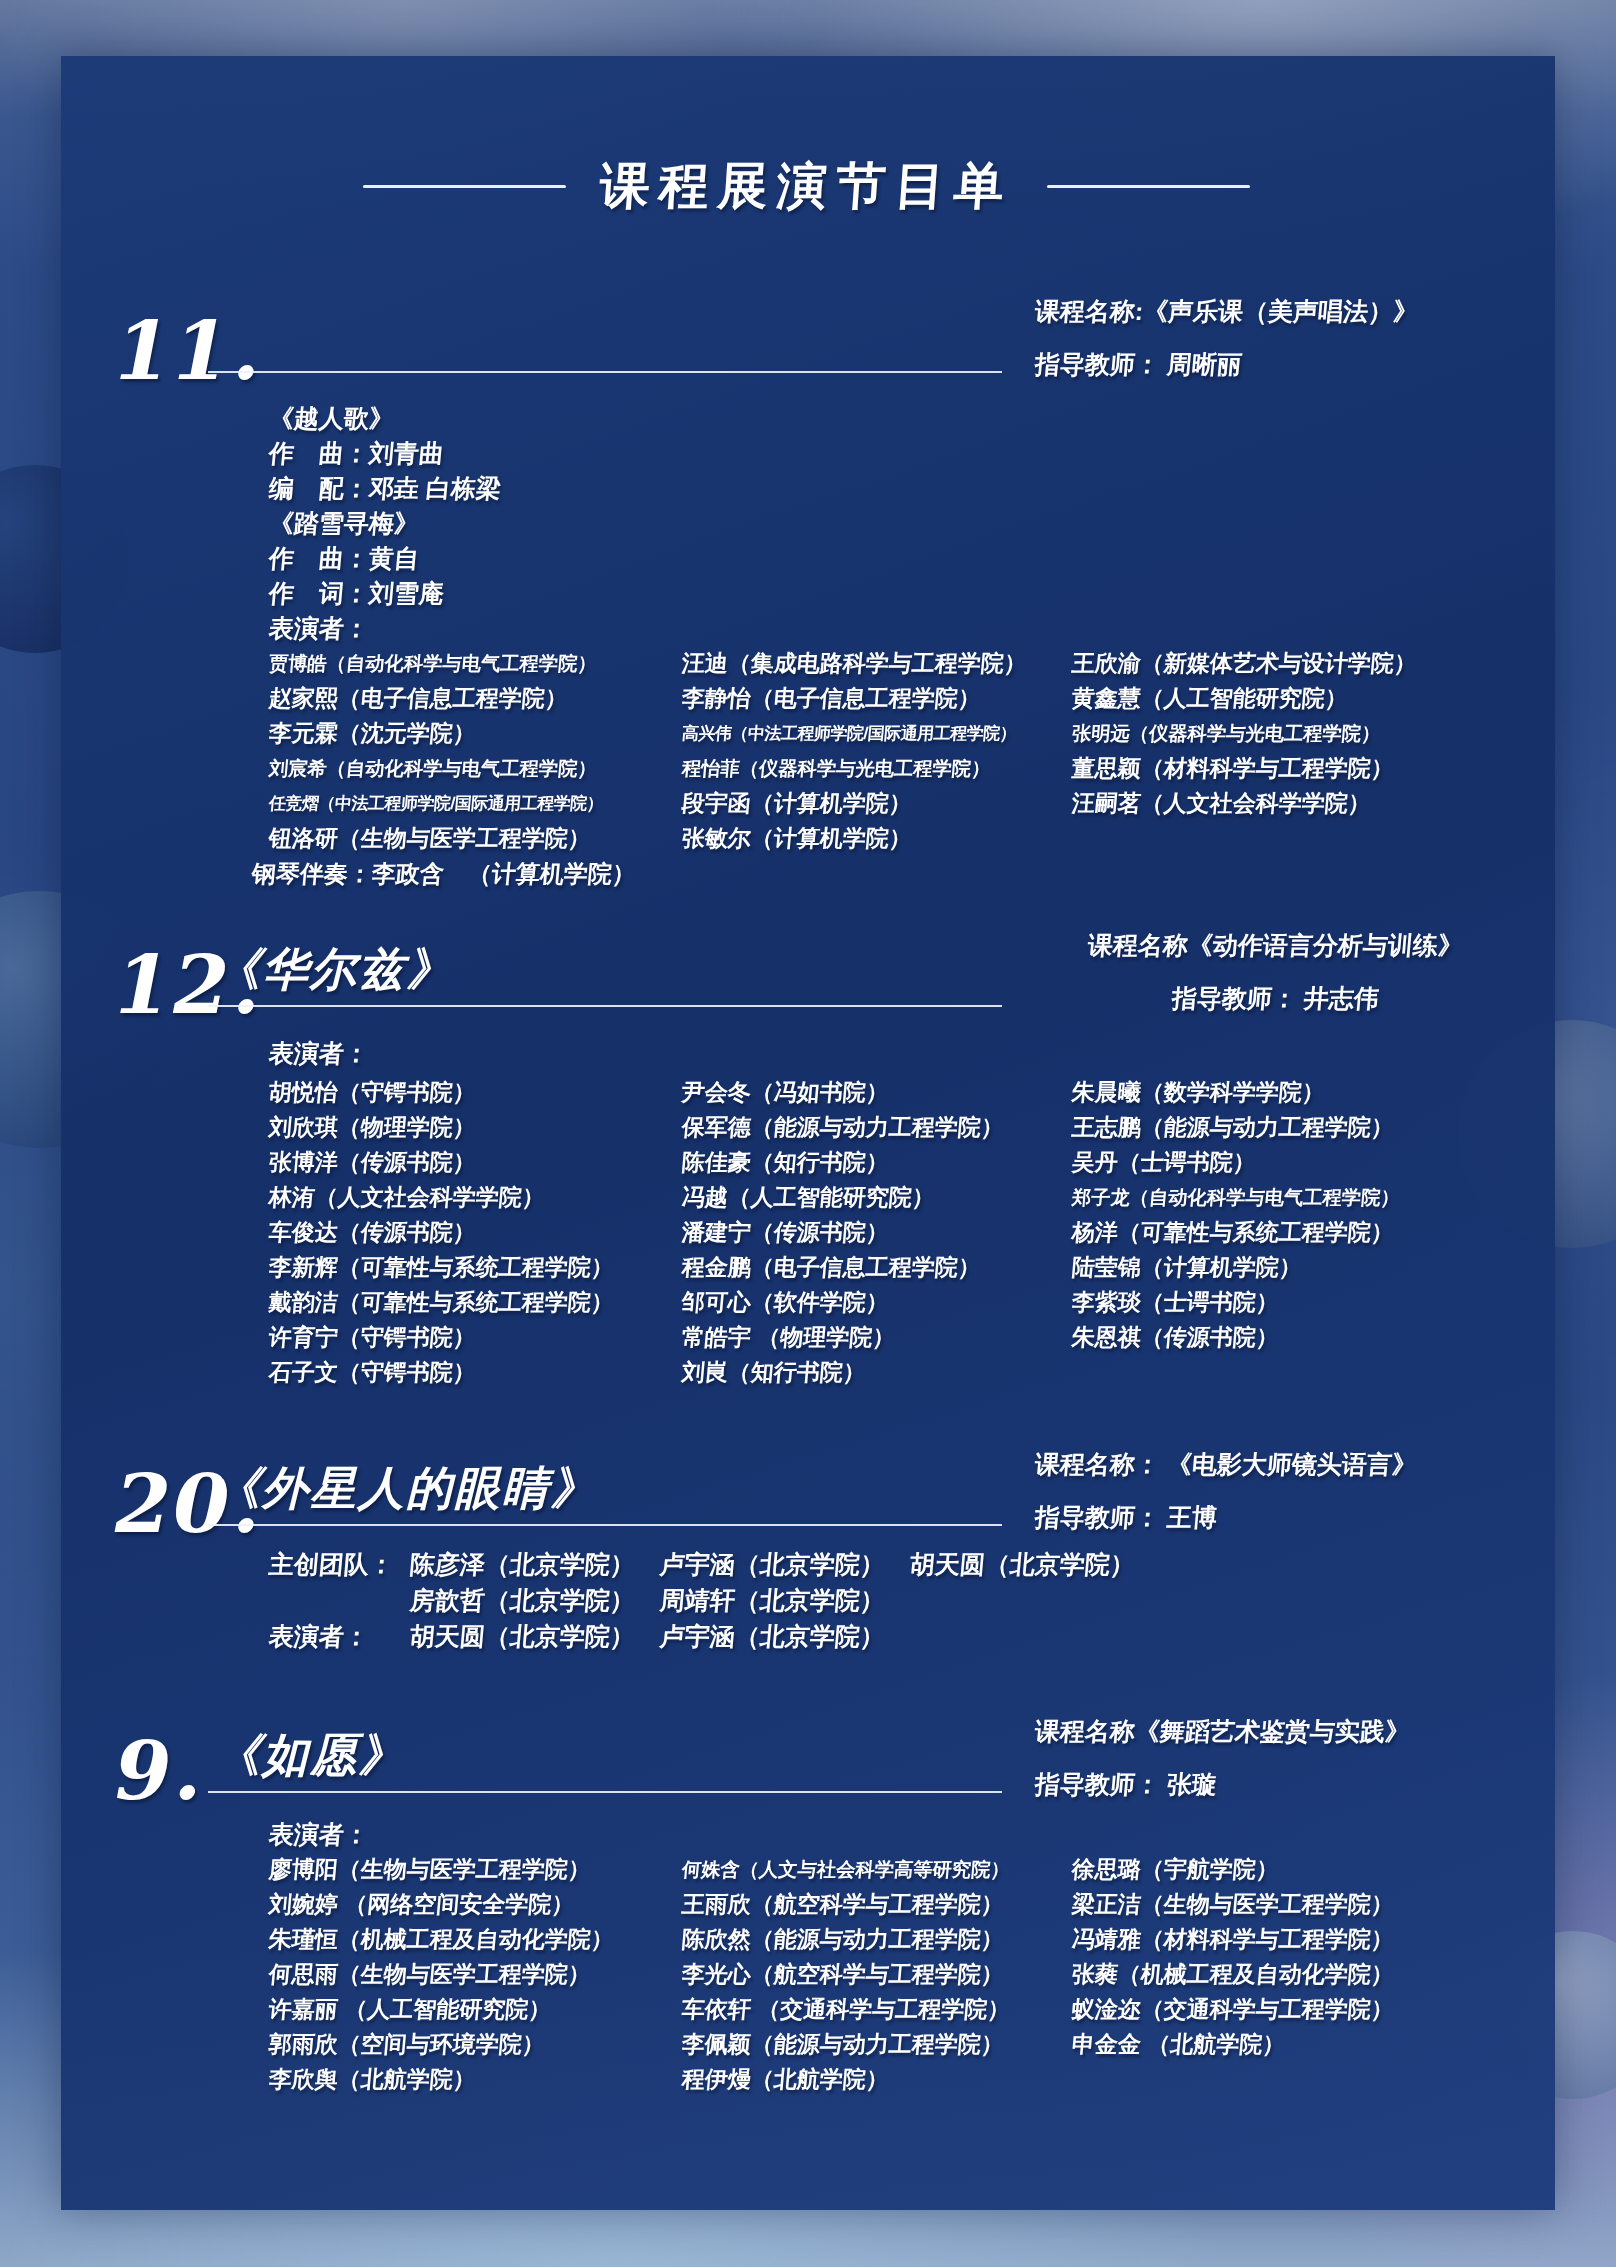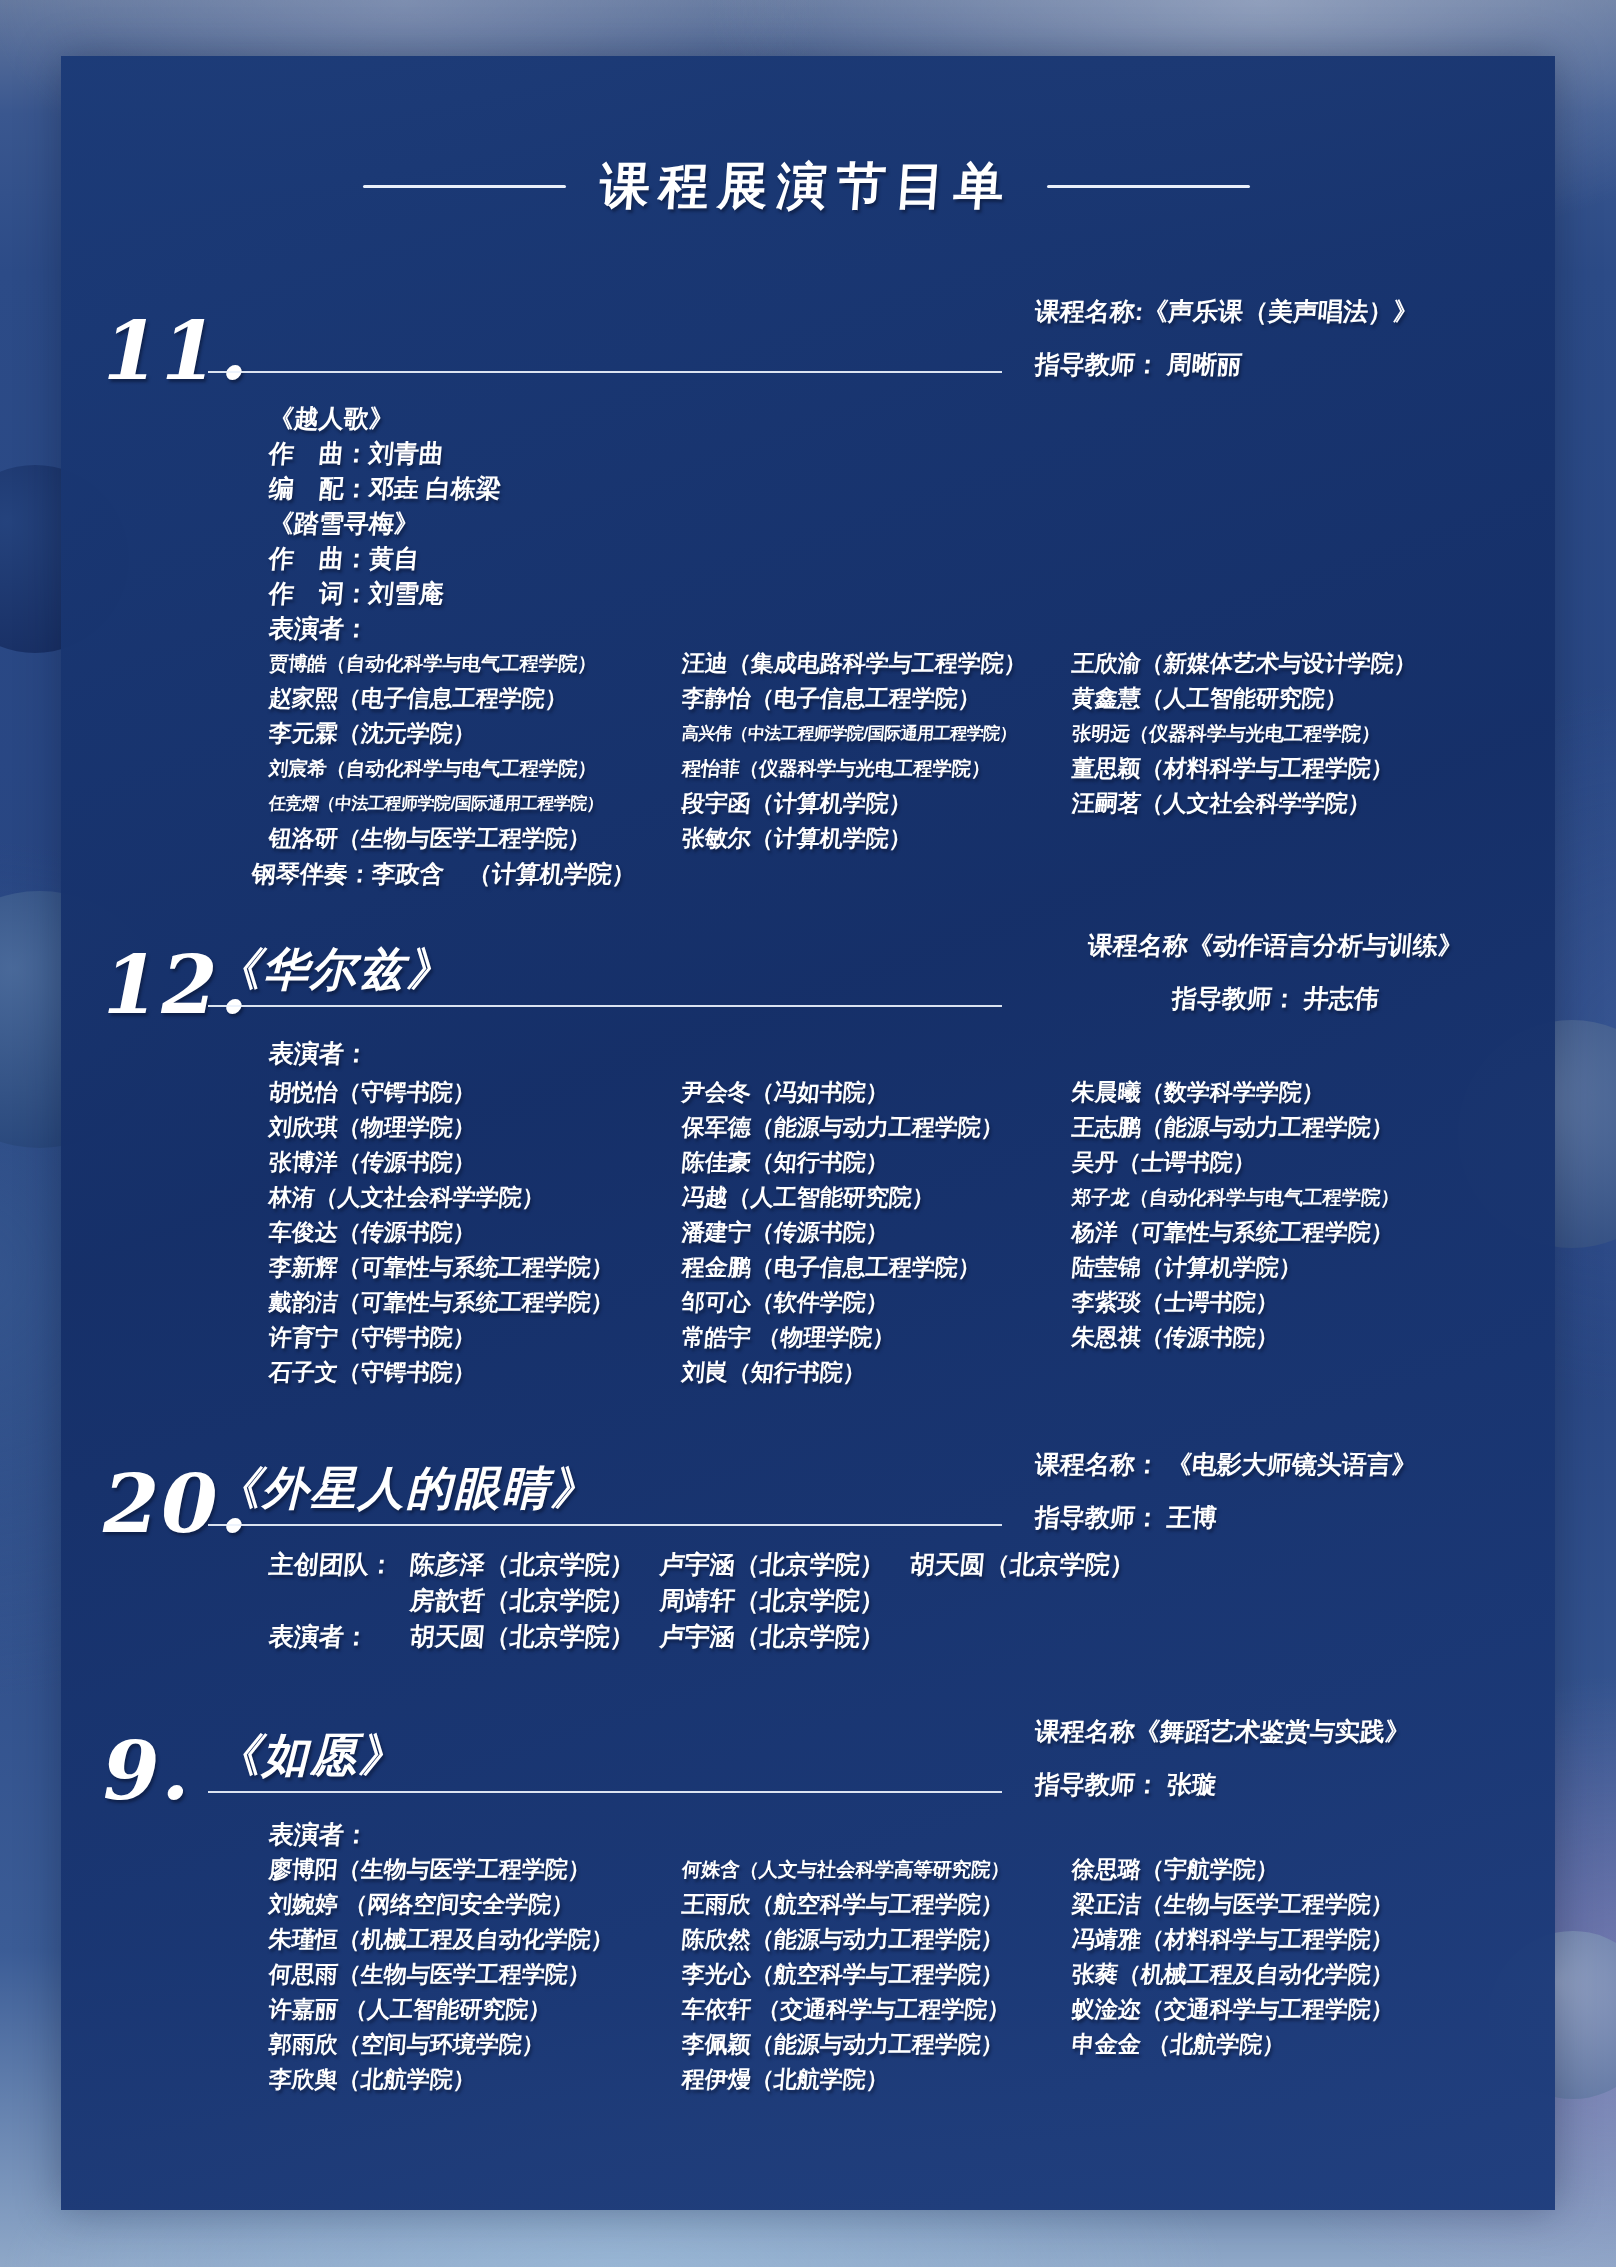--- a/index.html
+++ b/index.html
@@ -34,21 +34,21 @@
   .txt{text-shadow:2px 3px 3px rgba(8,18,48,.55);}
 
   
   .page-title-row{display:flex;align-items:center;justify-content:center;gap:34px;margin-top:99px;height:63px;}
   .title-line{width:203px;height:3px;background:#eaf0fa;border-radius:2px;}
   .page-title{font-size:50px;font-weight:bold;letter-spacing:9px;transform:skewX(-4deg);}
 
   
   .head{position:relative;height:111px;}
   .num{
-    position:absolute;left:0;bottom:-18px;
+    position:absolute;left:12px;bottom:-18px;
     font-family:"DejaVu Serif",serif;font-style:italic;font-weight:bold;
     font-size:81px;line-height:1;letter-spacing:2px;margin-top:28px;
   }
   .item-title{
     position:absolute;left:111px;bottom:12px;margin:0;
     font-family:"DejaVu Serif",serif;font-weight:bold;font-style:italic;
     font-size:46px;line-height:1.1;letter-spacing:2px;white-space:nowrap;
   }
   .rule{position:absolute;left:105px;bottom:0;width:794px;height:2px;background:rgba(235,242,252,.92);}
   .info{position:absolute;left:932px;bottom:-8px;width:481px;}

